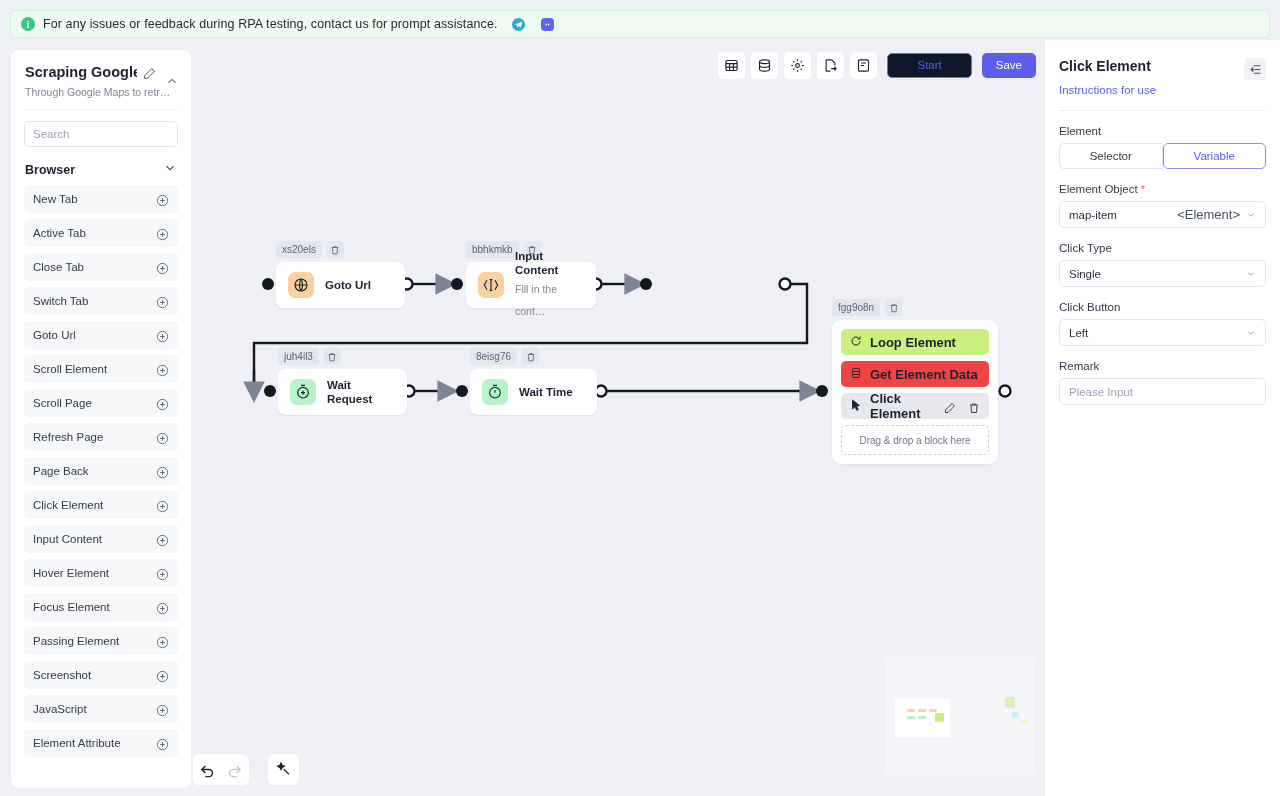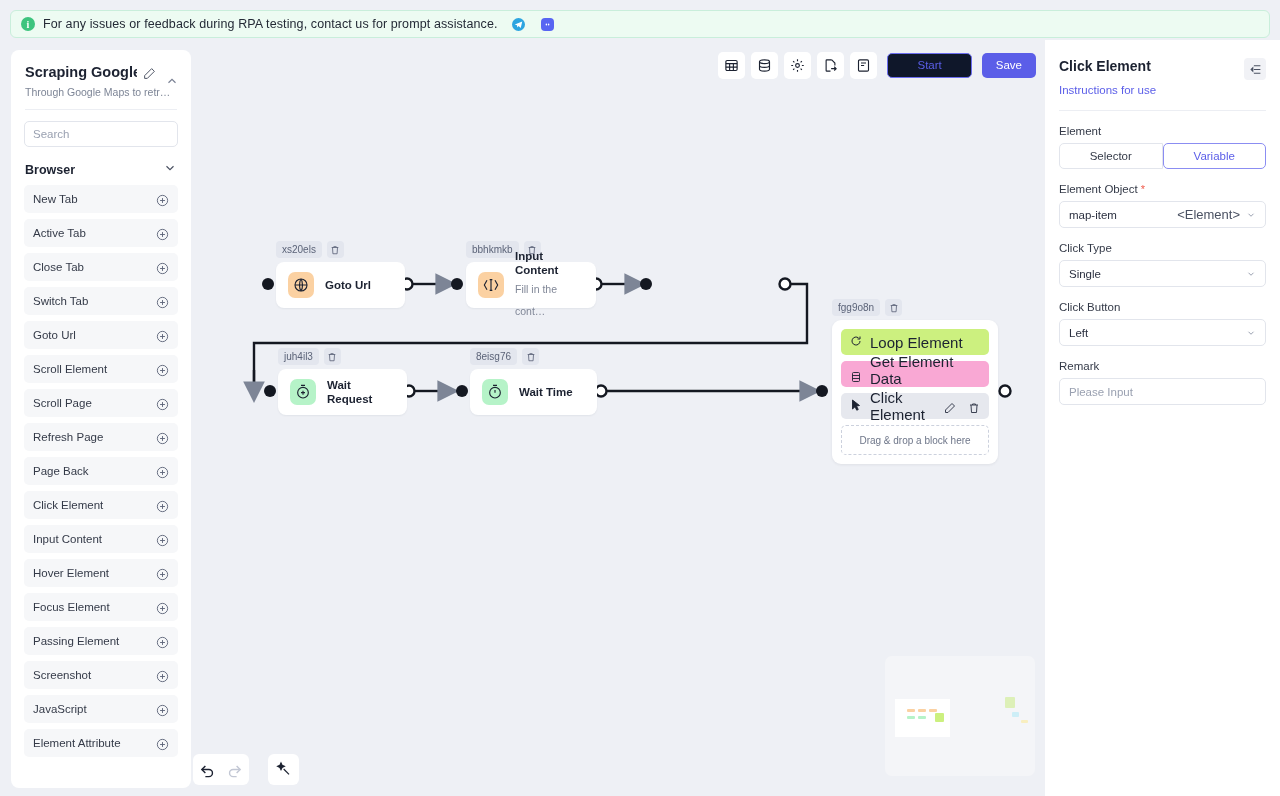--- a/index.html
+++ b/index.html
@@ -100,23 +100,23 @@
   
   .group-card {
     background: #fff; border-radius: 9px; padding: 9px;
     box-shadow: 0 1px 3px rgba(24,30,48,.07);
   }
   .grp-row {
     height: 26px; border-radius: 5px; display: flex; align-items: center;
     gap: 8px; padding: 0 9px; margin-bottom: 6px; cursor: pointer;
   }
   .grp-row.loop { background: #ccf07f; }
-  .grp-row.plain { background: #f9a8d4; align-items: flex-end; }
+  .grp-row.plain { background: #ef4444; }
   .grp-row.sel { background: #e6e8ee; }
-  .grp-label { font-size: 15px; color: #1c2231; flex: 1; }
+  .grp-label { font-size: 13px; color: #1c2231; flex: 1; font-weight: bold; }
   .grp-act { width: 12px; height: 12px; margin-left: 4px; cursor: pointer; }
   .grp-drop {
     border: 1px dashed #ccd1dd; border-radius: 5px; height: 30px;
     display: flex; align-items: center; justify-content: center;
     font-size: 10px; color: #6e7689;
   }
 
   
   .toolbar {
     position: absolute; right: 244px; top: 50px; height: 30px;

